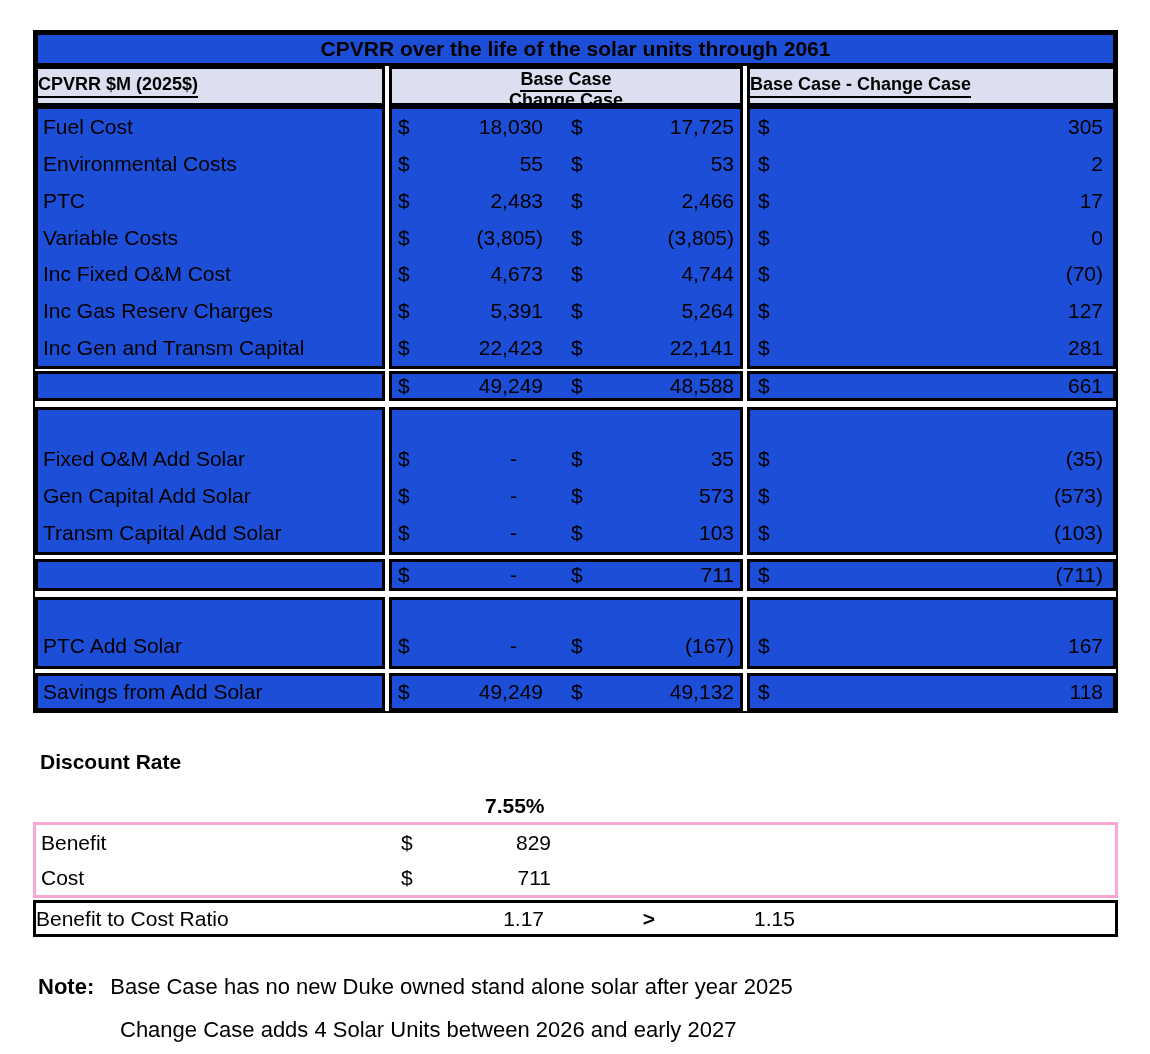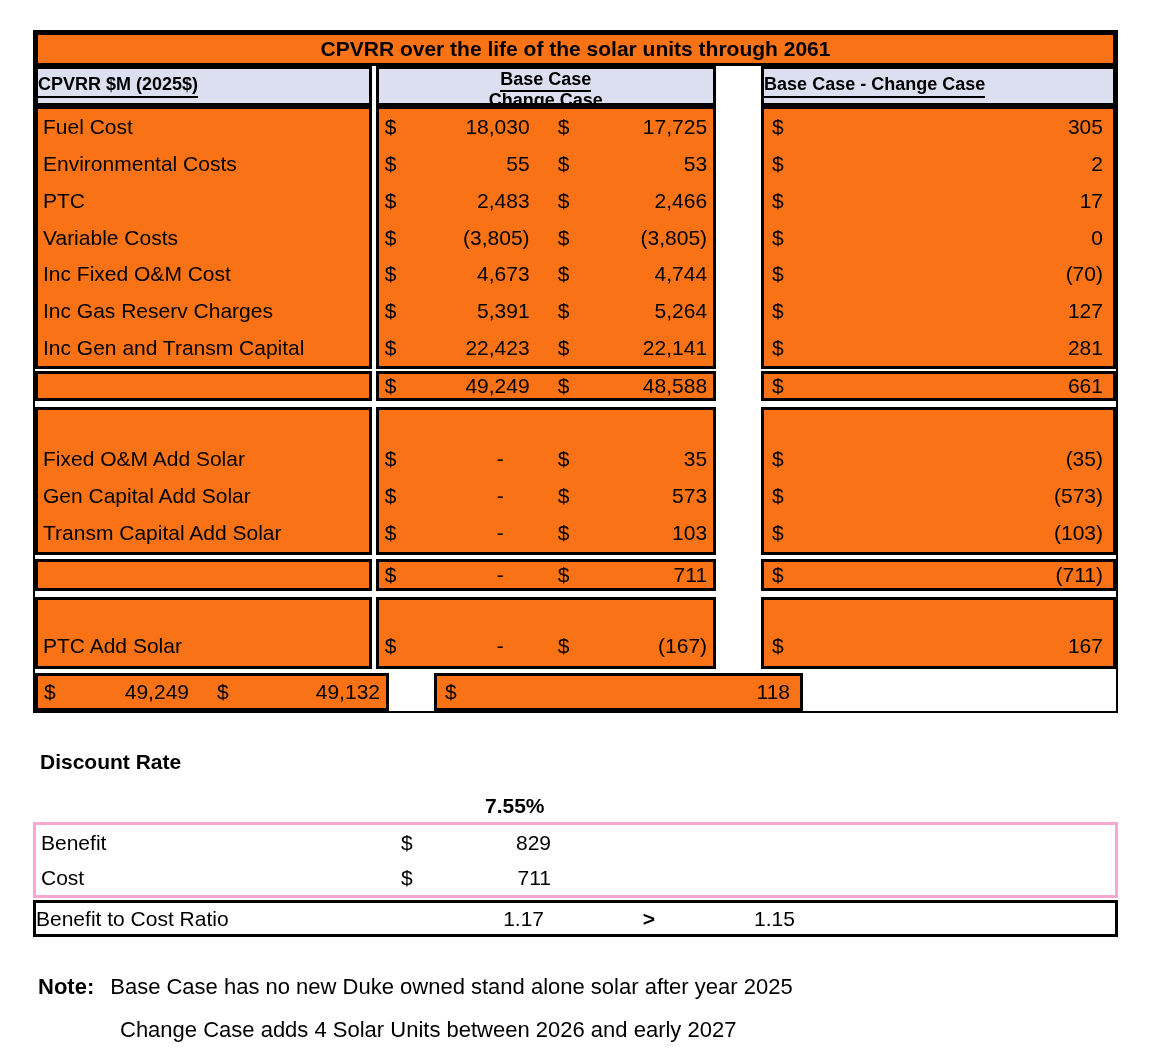--- a/index.html
+++ b/index.html
@@ -2,24 +2,24 @@
 <html><head>
 <meta charset="utf-8">
 <style>
   * { box-sizing: border-box; margin: 0; padding: 0; }
   html, body { width: 1150px; height: 1054px; background: #fff; font-family: "Liberation Sans", sans-serif; color: #000; }
   body { position: relative; overflow: hidden; }
 
   .tbl { position: absolute; left: 33px; top: 30px; width: 1085px; height: 683px;
          border: 2px solid #000; display: flex; flex-direction: column; }
   .band { display: flex; gap: 4px; flex: none; }
-  .box  { border: 3px solid #000; background: #f97316; }
+  .box  { border: 3px solid #000; background: #1d4ed8; }
   .c-label { width: 350px; }
   .c-nums  { width: 354px; flex-direction: column; }
-  .c-diff  { width: 369px; margin-left: 41px; }
+  .c-diff  { width: 369px; }
   .mt2 { margin-top: 2px; } .mt4 { margin-top: 4px; } .mt6 { margin-top: 6px; }
 
   .h-title { height: 34px; }
   .h-header { height: 40px; }
   .h-s1 { height: 263px; }
   .h-t1 { height: 30px; }
   .h-s2 { height: 148px; }
   .h-t2 { height: 32px; }
   .h-s3 { height: 72px; }
   .h-sav { height: 38px; }
@@ -285,20 +285,23 @@
     <div class="box c-diff colbox">
       <div class="spacer" style="height:26px"></div>
       <div class="drow">
         <span>$</span>
         <span class="val">167</span>
       </div>
     </div>
   </div>
 
   <div class="band h-sav mt4">
+    <div class="box c-label colbox">
+      <div class="lrow">Savings from Add Solar</div>
+    </div>
     <div class="box c-nums colbox">
       <div class="nrow">
         <span>$</span>
         <span class="val">49,249</span>
           <span></span>
         <span>$</span>
         <span class="val">49,132</span>
       </div>
     </div>
     <div class="box c-diff colbox">

